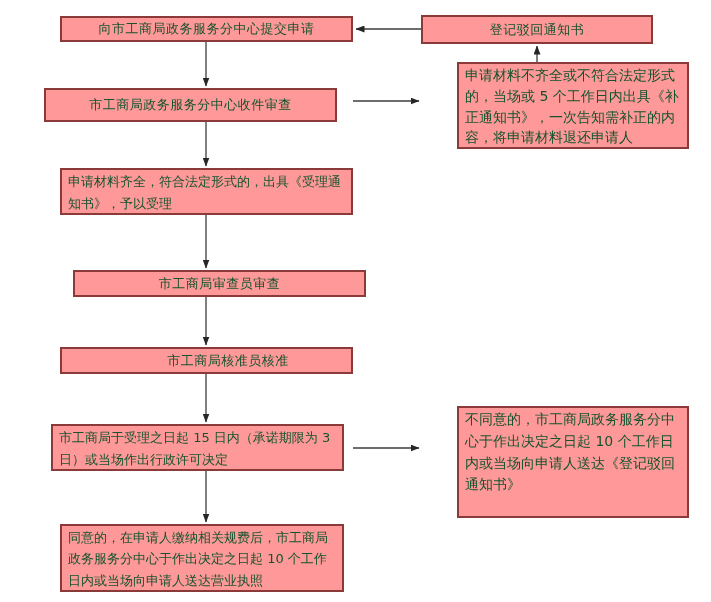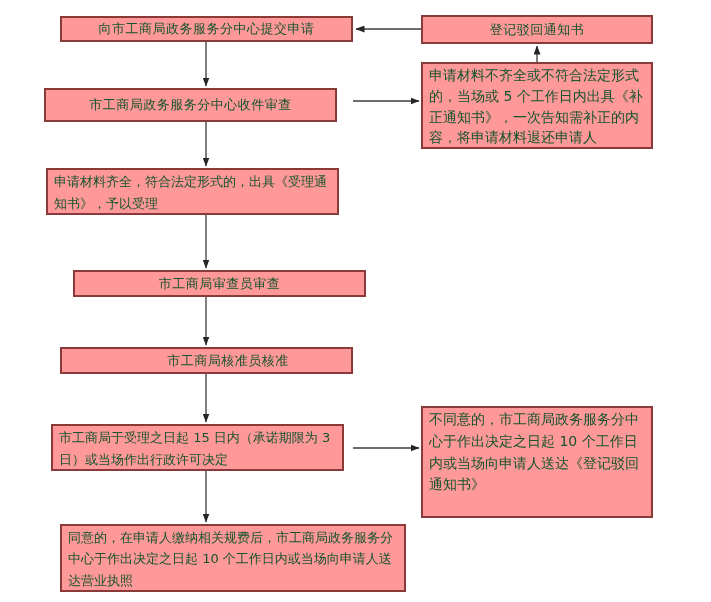--- a/index.html
+++ b/index.html
@@ -33,20 +33,21 @@
     padding: 1px 6px;
     text-align: left;
     word-break: break-all;
   }
   .box.para-right {
     font-size: 14px;
     line-height: 20.75px;
     padding: 1px 6px;
     text-align: left;
     word-break: break-all;
+    margin-left: 36px;
   }
   #arrow-layer {
     position: absolute;
     left: 0; top: 0;
     width: 711px; height: 602px;
     pointer-events: none;
   }
   #arrow-layer path.flowline {
     stroke: var(--arrow-color, #3c3c3c);
     stroke-width: 1.3;
@@ -73,29 +74,29 @@
     <path class="flowline" marker-end="url(#ah)" d="M421,29 L356,29"></path>
     <path class="flowline" marker-end="url(#ah)" d="M353,101 L419,101"></path>
     <path class="flowline" marker-end="url(#ah)" d="M537,62 L537,46"></path>
     <path class="flowline" marker-end="url(#ah)" d="M353,448 L419,448"></path>
   </svg>
 
   <div class="box center" style="left:60px; top:16px; width:293px; height:26px;">向市工商局政务服务分中心提交申请</div>
 
   <div class="box center" style="left:44px; top:88px; width:293px; height:34px;">市工商局政务服务分中心收件审查</div>
 
-  <div class="box para" style="left:46px; top:168px; width:293px; height:47px;">申请材料齐全，符合法定形式的，出具《受理通知书》，予以受理</div>
+  <div class="box para" style="left:60px; top:168px; width:293px; height:47px;">申请材料齐全，符合法定形式的，出具《受理通知书》，予以受理</div>
 
   <div class="box center" style="left:73px; top:270px; width:293px; height:27px;">市工商局审查员审查</div>
 
   <div class="box center" style="left:60px; top:347px; width:293px; height:27px;padding-left:43px;">市工商局核准员核准</div>
 
   <div class="box para" style="left:51px; top:424px; width:293px; height:47px;">市工商局于受理之日起 15 日内（承诺期限为 3 日）或当场作出行政许可决定</div>
 
-  <div class="box para" style="left:60px; top:524px; width:346px; height:68px; line-height:21.3px;">同意的，在申请人缴纳相关规费后，市工商局政务服务分中心于作出决定之日起 10 个工作日内或当场向申请人送达营业执照</div>
+  <div class="box para" style="left:60px; top:524px; width:284px; height:68px; line-height:21.3px;">同意的，在申请人缴纳相关规费后，市工商局政务服务分中心于作出决定之日起 10 个工作日内或当场向申请人送达营业执照</div>
 
   <div class="box center" style="left:421px; top:15px; width:232px; height:29px;">登记驳回通知书</div>
 
   <div class="box para-right" style="left:421px; top:62px; width:232px; height:87px;">申请材料不齐全或不符合法定形式的，当场或 5 个工作日内出具《补正通知书》，一次告知需补正的内容，将申请材料退还申请人</div>
 
   <div class="box para-right" style="left:421px; top:406px; width:232px; height:112px; line-height:21.8px;">不同意的，市工商局政务服务分中心于作出决定之日起 10 个工作日内或当场向申请人送达《登记驳回通知书》</div>
 
 </div>
 
 </body></html>

